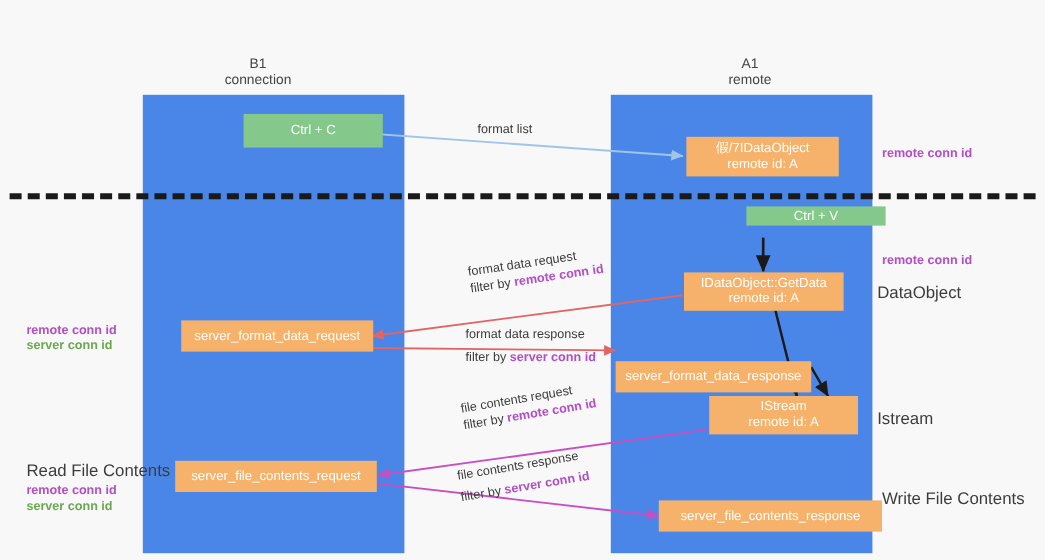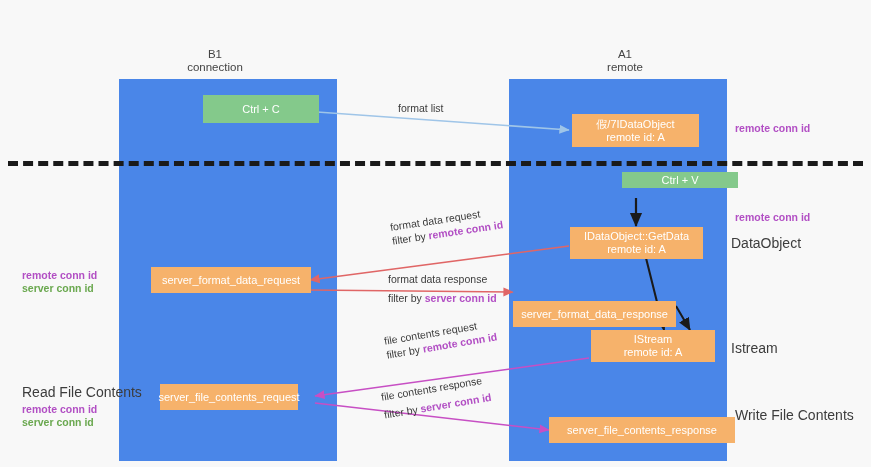--- a/index.html
+++ b/index.html
@@ -165,21 +165,21 @@
 
   <div class="node orange" style="left:513px; top:279px; width:163px; height:26px;margin-top:22px;">
     <span>server_format_data_response</span>
   </div>
 
   <div class="node orange" style="left:591px; top:330px; width:124px; height:32px;">
     <span>IStream</span>
     <span class="l2">remote id: A</span>
   </div>
 
-  <div class="node orange" style="left:160px; top:384px; width:138px; height:26px;">
+  <div class="node orange" style="left:146px; top:384px; width:168px; height:26px;">
     <span>server_file_contents_request</span>
   </div>
 
   <div class="node orange" style="left:549px; top:417px; width:186px; height:26px;">
     <span>server_file_contents_response</span>
   </div>
 
   <div class="edge-label" style="left:398px; top:101px;">
     <span>format list</span>
   </div>

